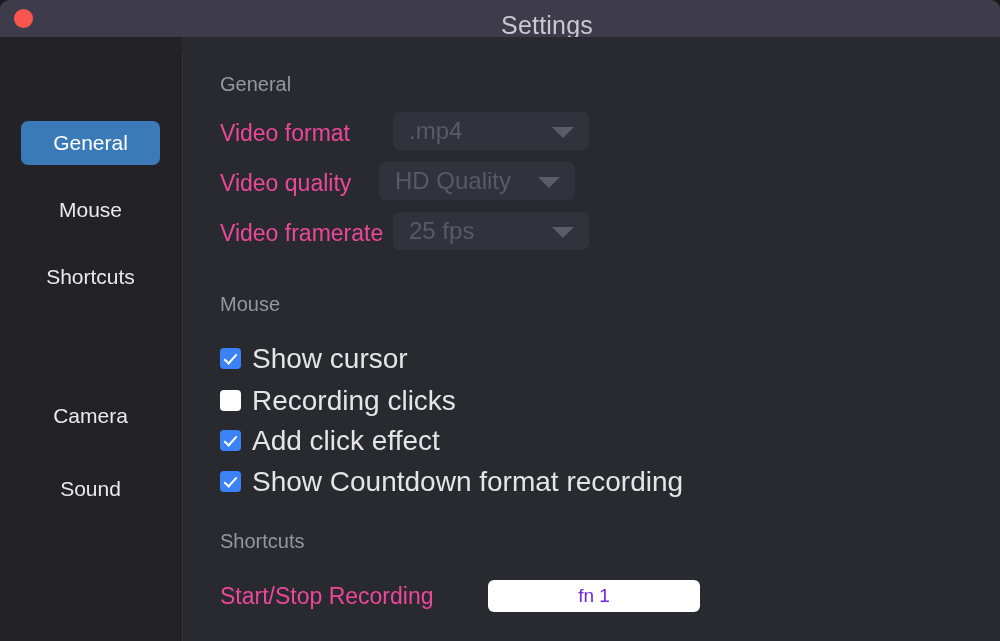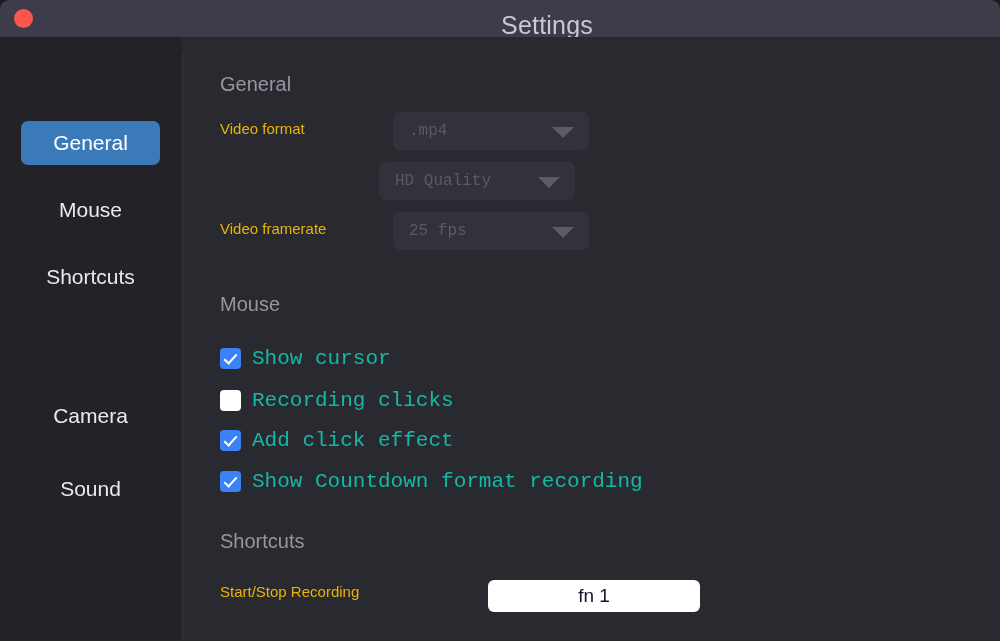--- a/index.html
+++ b/index.html
@@ -103,42 +103,41 @@
 
   .section-header {
     position: absolute;
     color: #96969f;
     font-size: 20px;
     white-space: nowrap;
   }
 
   .field-label {
     position: absolute;
-    color: #eab308;
-    font-size: 15px;
+    color: #ec4899;
+    font-size: 23px;
     white-space: nowrap;
   }
 
   .dropdown {
     position: absolute;
     width: 196px;
     height: 38px;
     background: #32323c;
     border-radius: 7px;
   }
   .dropdown-value {
     position: absolute;
     left: 16px;
     top: 0;
     height: 38px;
     line-height: 38px;
     color: #5a5a65;
-    font-size: 16px;
-    white-space: nowrap;
-    font-family: Liberation Mono, monospace;
+    font-size: 24px;
+    white-space: nowrap;
   }
   .dropdown-arrow {
     position: absolute;
     right: 15px;
     top: 15px;
     width: 0;
     height: 0;
     border-left: 11px solid transparent;
     border-right: 11px solid transparent;
     border-top: 11px solid #5c5c67;
@@ -169,42 +168,41 @@
     width: 5px;
     height: 11px;
     border: solid #ffffff;
     border-width: 0 2.6px 2.6px 0;
     transform: rotate(42deg);
   }
   .checkbox-label {
     position: absolute;
     left: 32px;
     top: 0;
-    color: #14b8a6;
-    font-size: 21px;
+    color: #e5e5e5;
+    font-size: 28px;
     line-height: 26px;
     white-space: nowrap;
-    font-family: Liberation Mono, monospace;
   }
 
   #shortcut-field {
     position: absolute;
     left: 488px;
     top: 580px;
     width: 212px;
     height: 32px;
     background: #ffffff;
     border-radius: 6px;
   }
   #shortcut-value {
     width: 212px;
     height: 44px;
     line-height: 32px;
     text-align: center;
-    color: #0f172a;
+    color: #6d28d9;
     font-size: 19px;
     white-space: nowrap;
   }
 </style>
 </head>
 <body>
 
 <div id="window">
 
   <div id="titlebar">
@@ -224,20 +222,21 @@
   <div id="content">
 
     <div class="section-header" style="left:37px; top:36px">General</div>
 
     <div class="field-label" style="left:37px; top:83px">Video format</div>
     <div class="dropdown" style="left:210px; top:75px">
       <div class="dropdown-value">.mp4</div>
       <div class="dropdown-arrow"></div>
     </div>
 
+    <div class="field-label" style="left:37px; top:133px">Video quality</div>
     <div class="dropdown" style="left:196px; top:125px">
       <div class="dropdown-value">HD Quality</div>
       <div class="dropdown-arrow"></div>
     </div>
 
     <div class="field-label" style="left:37px; top:183px">Video framerate</div>
     <div class="dropdown" style="left:210px; top:175px">
       <div class="dropdown-value">25 fps</div>
       <div class="dropdown-arrow"></div>
     </div>

